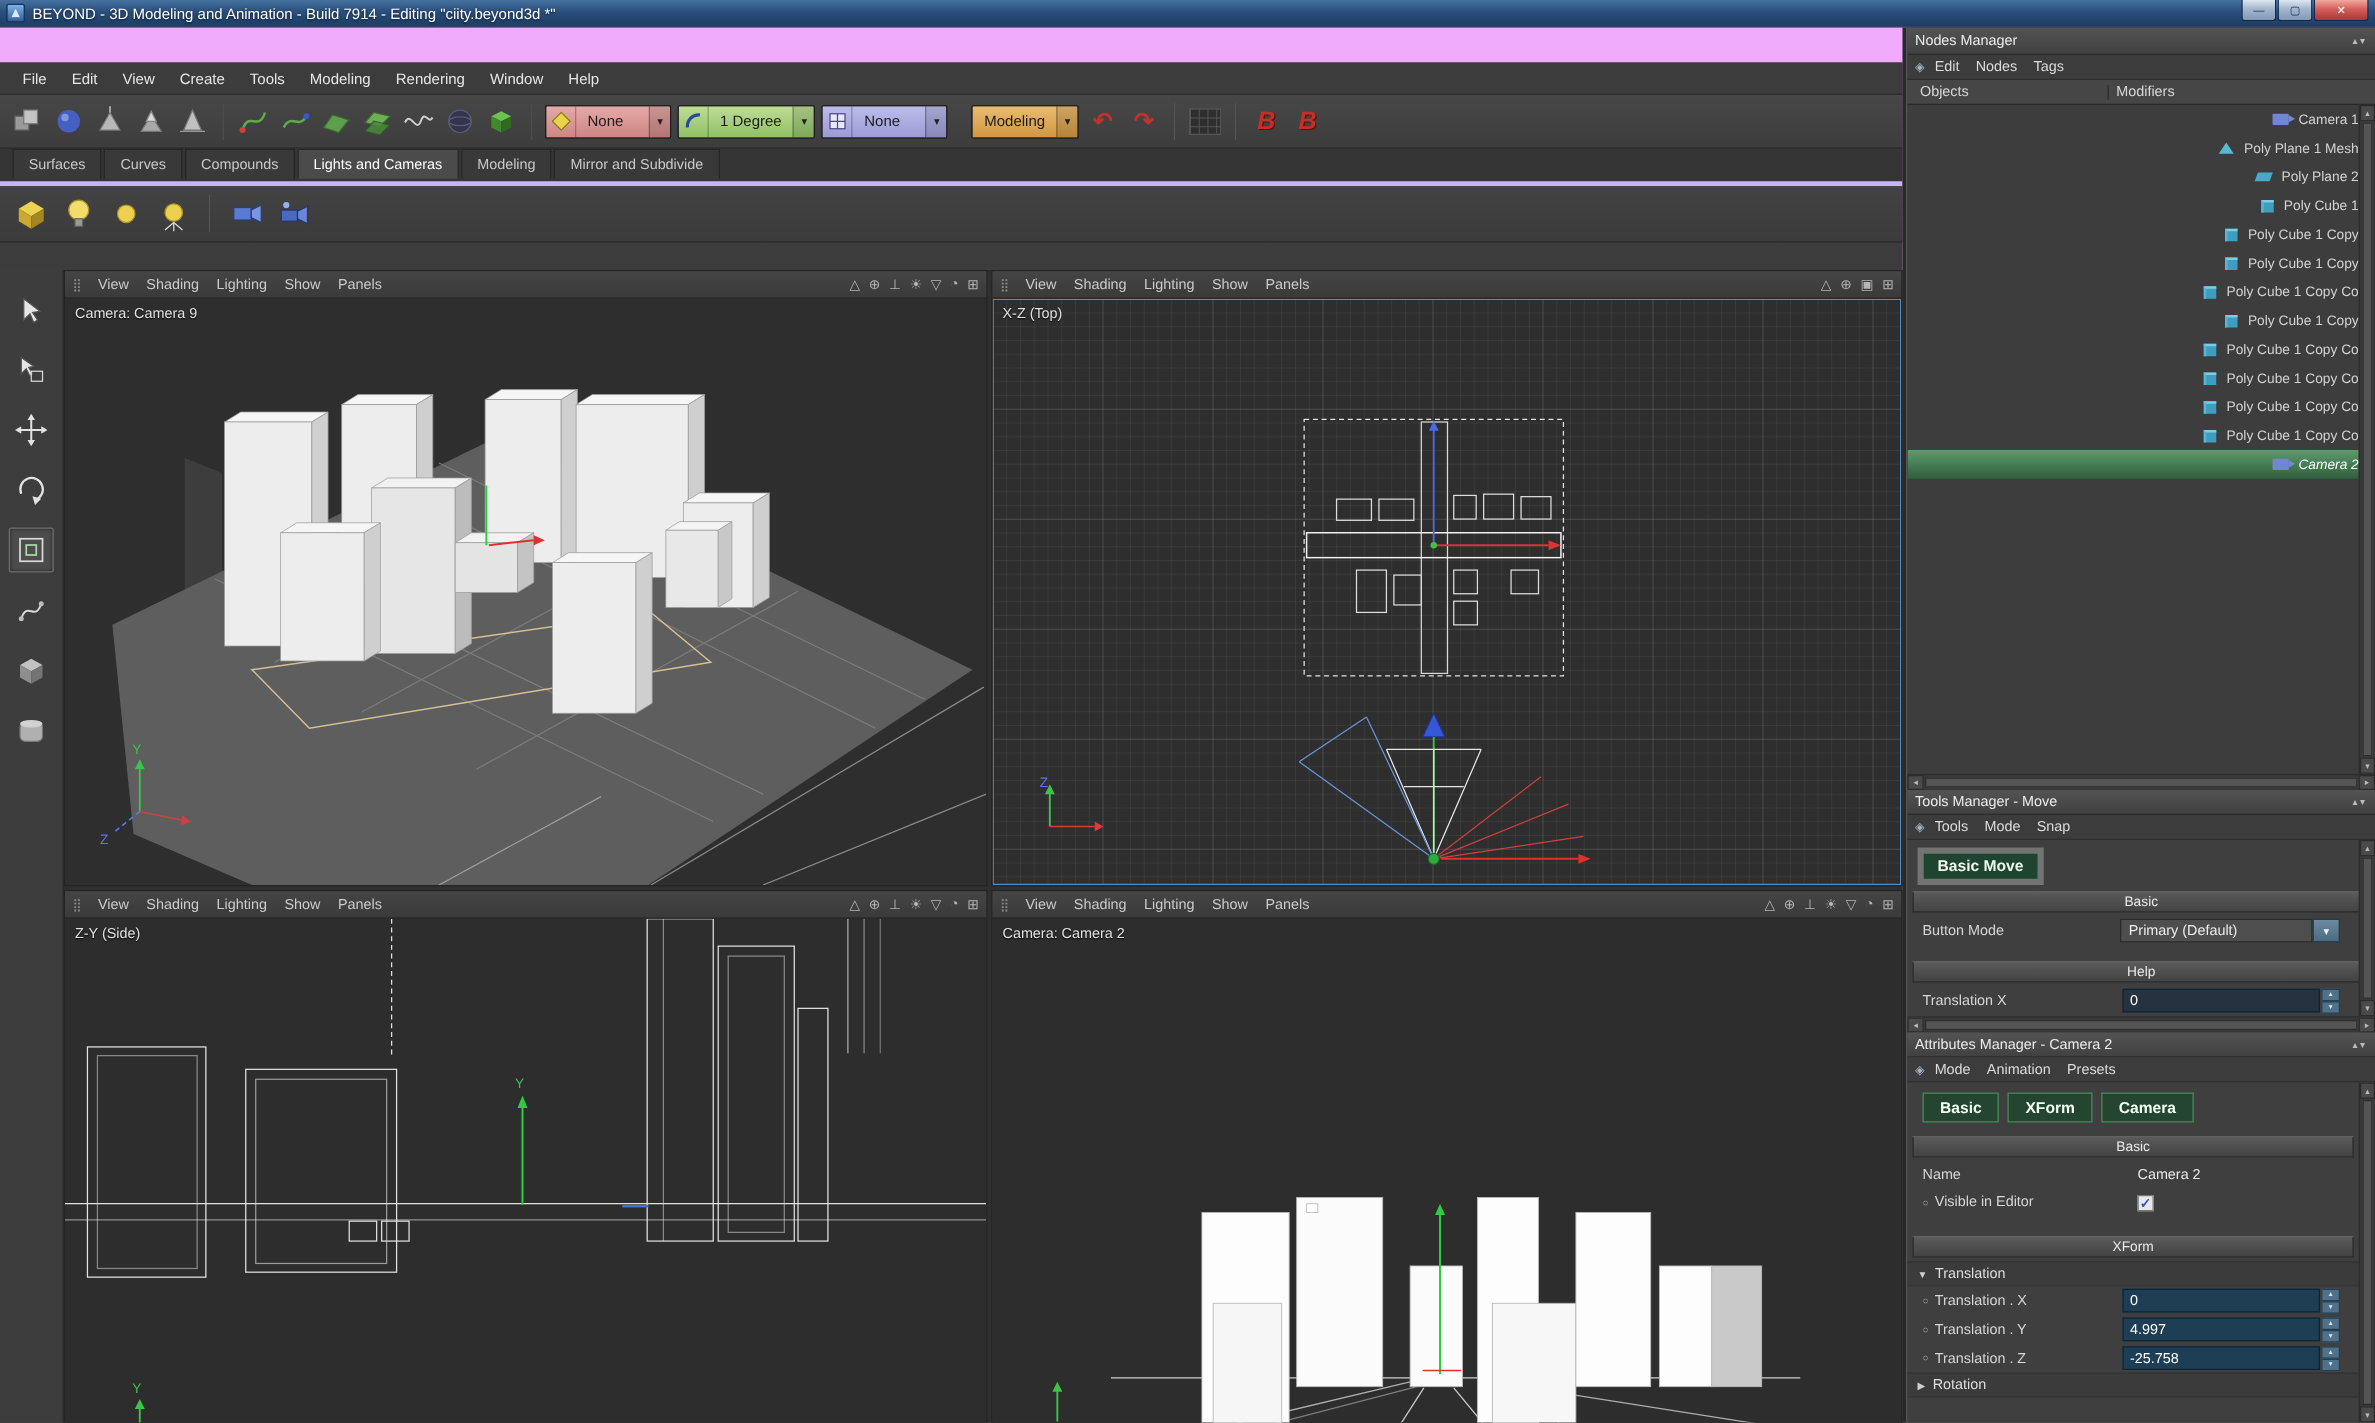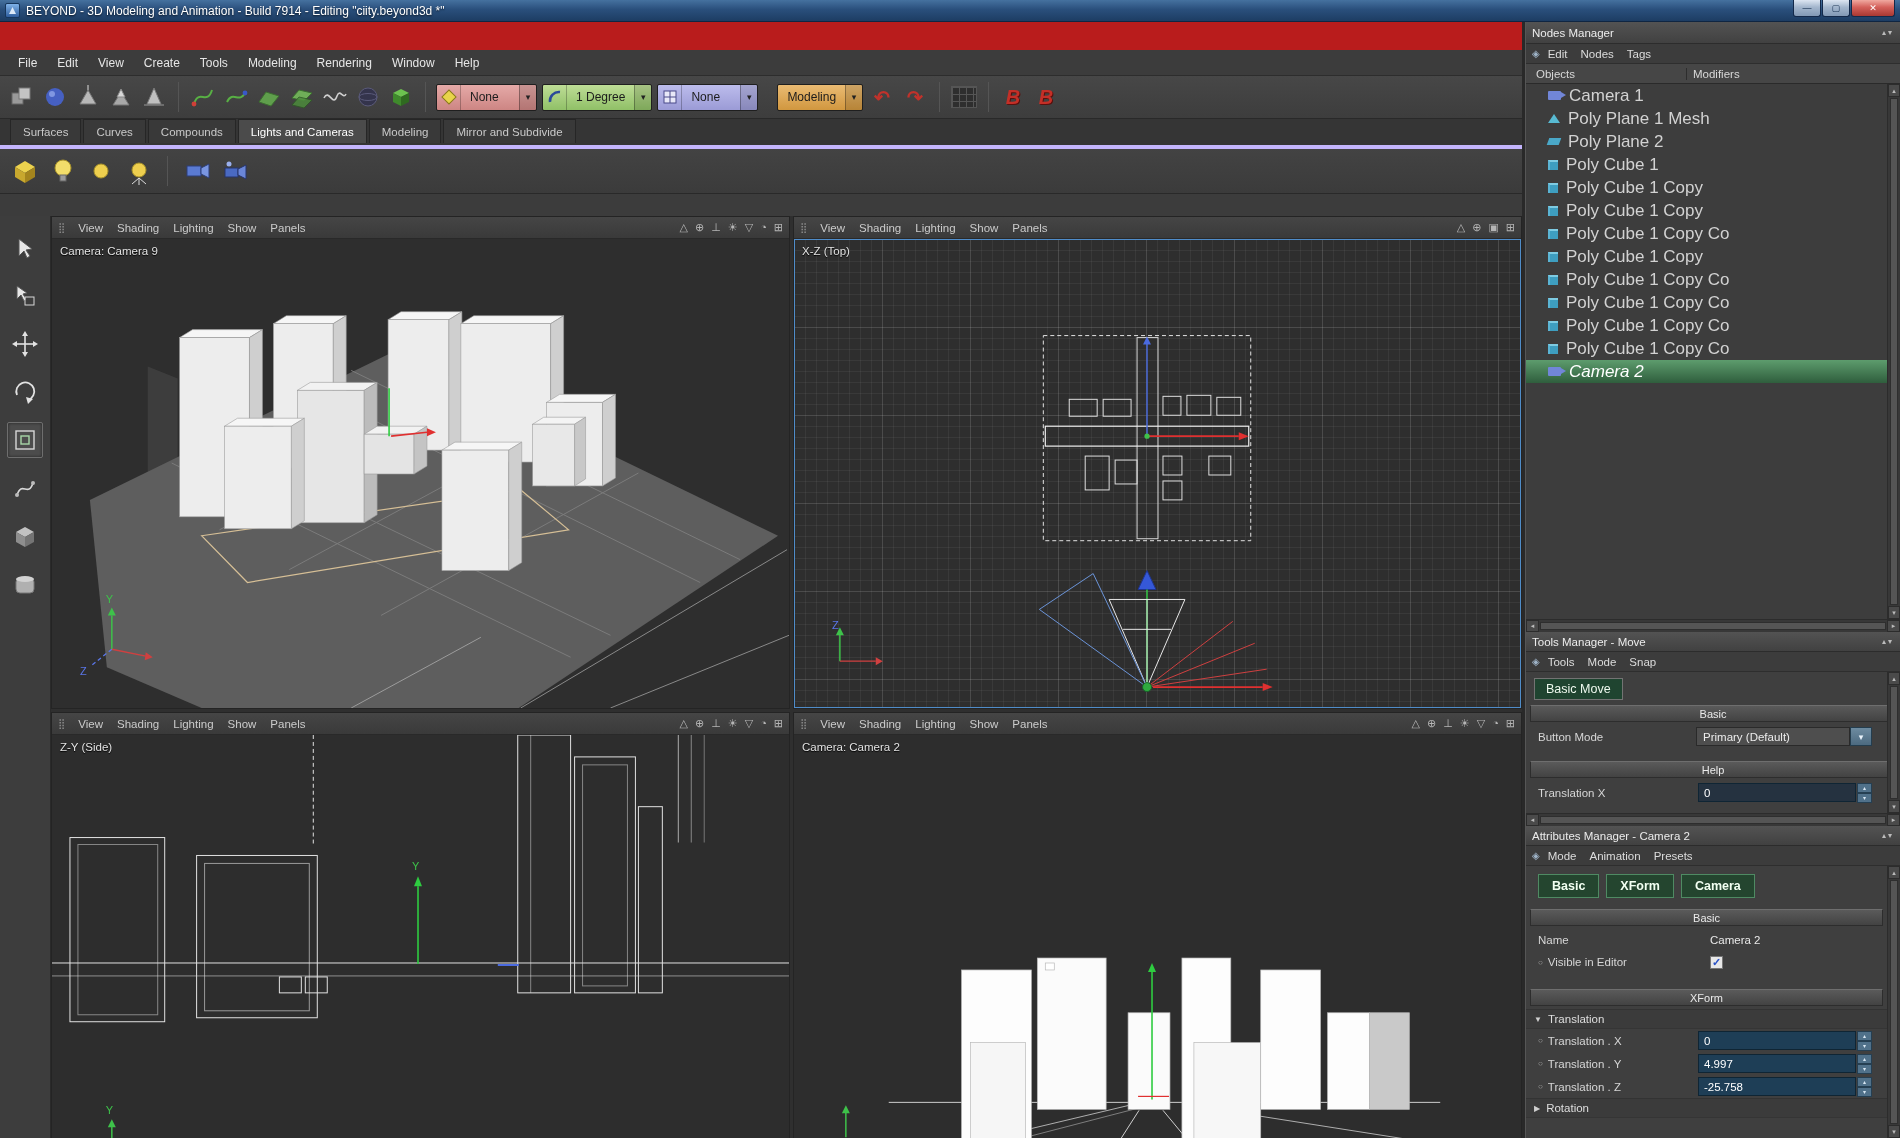--- a/index.html
+++ b/index.html
@@ -1,18 +1,18 @@
 <!DOCTYPE html>
 <html><head>
 <meta charset="utf-8">
 <style>
 * { margin:0; padding:0; box-sizing:border-box; }
 html,body { width:1900px; height:1138px; overflow:hidden; background:#222; }
 body { font-family:"Liberation Sans", sans-serif; font-size:12px; color:#ddd; }
-#app { position:relative; width:1900px; height:1138px; background:#b91c1c; }
+#app { position:relative; width:1900px; height:1138px; background:#f0abfc; }
 
 
 .titlebar { position:absolute; left:0; top:0; width:1900px; height:22px;
   background:linear-gradient(#45719f,#2a4f7c 45%,#1d3d63); border-bottom:1px solid #102642;
   display:flex; align-items:center; padding:0 3px; z-index:20; }
 .title-icon { width:15px; height:15px; margin-left:2px; background:linear-gradient(#7fb2e8,#2f5e9e); border:1px solid #16365c; border-radius:2px; position:relative; }
 .title-icon::after { content:""; position:absolute; left:3px; top:3px; width:7px; height:7px; background:#dce9f8; clip-path:polygon(0 100%,50% 0,100% 100%); }
 .title-text { color:#fff; margin-left:6px; font-size:12px; text-shadow:0 1px 2px rgba(0,0,0,.7); flex:1; white-space:nowrap; }
 .win-btns { display:flex; gap:1px; align-self:flex-start; margin-right:2px; }
 .win-btn { width:28px; height:17px; display:flex; align-items:center; justify-content:center; font-size:9px;
@@ -82,37 +82,37 @@
 .sec-header .hdr-arrows { margin-left:auto; color:#bbb; font-size:8px; letter-spacing:2px; }
 .panel-menu { height:20px; flex:0 0 20px; background:#3c3c3c; border-bottom:1px solid #2e2e2e; display:flex; align-items:center; padding:0 6px; font-size:11.5px; color:#dcdcdc; }
 .panel-menu .dia { color:#9fb4c8; margin-right:8px; font-size:10px; }
 .panel-menu .pmi { padding:2px 9px 2px 0; margin-right:4px; }
 
 .nm-cols { height:20px; flex:0 0 20px; background:#464646; border-bottom:1px solid #2a2a2a; display:flex; align-items:center; font-size:11.5px; color:#d8d8d8; }
 .nm-cols .col-obj { padding-left:10px; width:160px; }
 .nm-cols .col-mod { padding-left:6px; border-left:1px solid #2d2d2d; flex:1; }
 .nodes-list { flex:0 0 535px; position:relative; background:#3d3d3d; overflow:hidden; }
 .tree-rows { position:absolute; left:0; top:0; right:13px; }
-.tree-row { height:23px; display:flex; align-items:center; padding-left:22px; font-size:17px; color:#d2d2d2; }
+.tree-row { height:23px; display:flex; align-items:center; padding-left:22px; font-size:11px; color:#d2d2d2;justify-content:flex-end; }
 .tree-row.selected { background:linear-gradient(#5d9c6d,#2f5e3d); color:#fff; font-style:italic; }
 .tree-ic { margin-right:8px; display:inline-block; }
 .icon-camera { width:13px; height:9px; background:#7186d8; border-radius:1px; position:relative; }
 .icon-camera::after { content:""; position:absolute; right:-5px; top:1px; border-left:5px solid #7186d8; border-top:3px solid transparent; border-bottom:3px solid transparent; }
 .icon-mesh { width:0; height:0; border-left:6px solid transparent; border-right:6px solid transparent; border-bottom:9px solid #58bad2; }
 .icon-plane { width:12px; height:7px; background:#4aa8c8; transform:skewX(-20deg); }
 .icon-cube { width:10px; height:10px; background:#3e9ec0; border-top:2px solid #7ecbe2; border-left:2px solid #5ab4d4; }
 .vscroll { position:absolute; right:0; top:0; bottom:0; width:13px; background:#383838; border-left:1px solid #2c2c2c; display:flex; flex-direction:column; }
 .vscroll .sb-btn { height:13px; background:#4a4a4a; border:1px solid #2c2c2c; color:#bbb; font-size:7px; display:flex; align-items:center; justify-content:center; }
 .vscroll .sb-thumb { flex:1; margin:1px 2px; background:#555; border:1px solid #2e2e2e; }
 .hscroll { height:13px; flex:0 0 13px; background:#383838; border-top:1px solid #2c2c2c; display:flex; }
 .hscroll .sb-btn { width:13px; background:#4a4a4a; border:1px solid #2c2c2c; color:#bbb; font-size:7px; display:flex; align-items:center; justify-content:center; }
 .hscroll .sb-thumb { flex:1; margin:2px 1px; background:#555; border:1px solid #2e2e2e; }
 
 .tm-body { flex:0 0 141px; position:relative; background:#3f3f3f; }
-.chip { display:inline-block; margin:6px 0 0 8px; background:#1f4430; border:1px solid #737373; color:#eef8ee; font-weight:normal; font-size:12.5px; padding:3px 11px; }
+.chip { display:inline-block; margin:6px 0 0 8px; background:#1f4430; border:5px solid #737373; color:#eef8ee; font-weight:bold; font-size:12.5px; padding:3px 11px; }
 .sec-bar { height:17px; margin:5px 4px 3px; background:linear-gradient(#5a5a5a,#434343); border:1px solid #2d2d2d; border-top-color:#6e6e6e; color:#eaeaea; font-size:11px; display:flex; align-items:center; justify-content:center; }
 .p-row { position:relative; height:24px; display:flex; align-items:center; padding-left:12px; font-size:11.5px; color:#d6d6d6; }
 .field-dd { position:absolute; left:170px; top:2px; width:154px; height:19px; background:#4e4e4e; border:1px solid #2a2a2a; color:#ececec; font-size:11.5px; display:flex; align-items:center; padding-left:6px; }
 .field-dd-arrow { position:absolute; left:324px; top:2px; width:22px; height:19px; background:linear-gradient(#6d8ba0,#4c6a80); border:1px solid #243d4e; color:#e8f2fa; font-size:9px; display:flex; align-items:center; justify-content:center; }
 .num-field { position:absolute; left:172px; top:2px; width:158px; height:19px; background:#1e3e56; border:1px solid #0f2534; color:#fff; font-size:11.5px; padding:0 5px; font-family:"Liberation Sans",sans-serif; }
 .num-field.gray { background:#253240; }
 .spin { position:absolute; left:331px; top:2px; width:15px; height:19px; display:flex; flex-direction:column; }
 .spin span { flex:1; background:#50718a; border:1px solid #253f52; color:#d7e6f2; font-size:6px; line-height:8px; text-align:center; }
 
 .am-body { flex:1; position:relative; background:#3f3f3f; overflow:hidden; }

